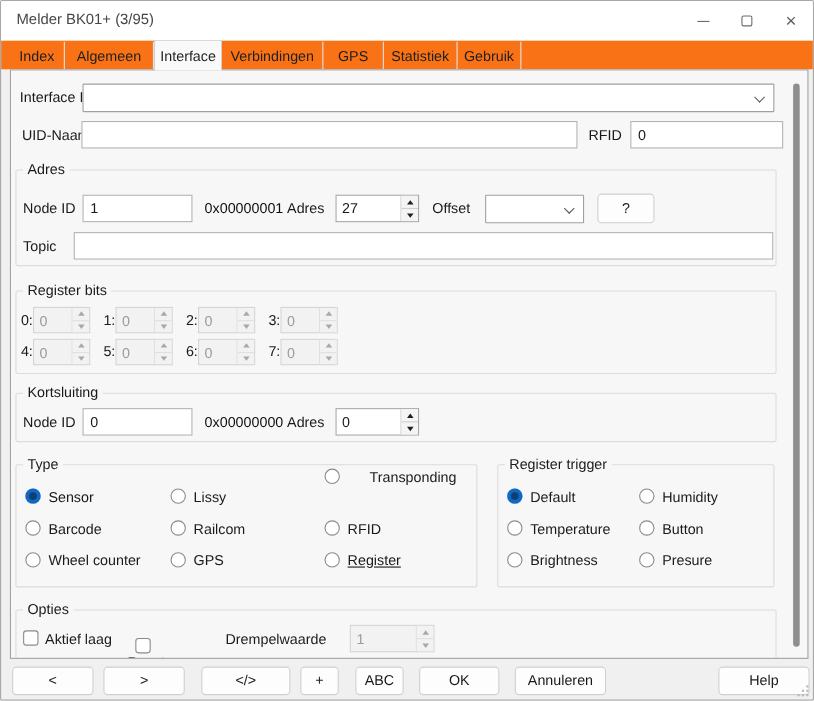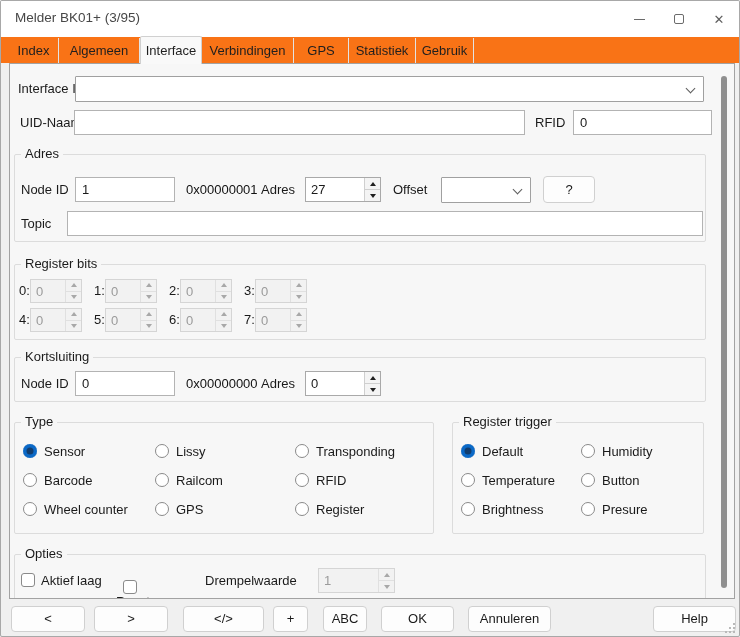--- a/index.html
+++ b/index.html
@@ -267,21 +267,21 @@
     <div class="group" style="left:4px;top:358px;width:420px;height:112px;">
       <span class="group-title">Type</span>
       <div class="radio-item" style="left:8px;top:18px;">
           <span class="radio checked"></span>
           <span>Sensor</span>
         </div>
       <div class="radio-item" style="left:140px;top:18px;">
           <span class="radio"></span>
           <span>Lissy</span>
         </div>
-      <div class="radio-item" style="left:280px;top:18px;">
+      <div class="radio-item" style="left:280px;top:0;gap:20px;">
           <span class="radio"></span>
           <span>Transponding</span>
         </div>
       <div class="radio-item" style="left:8px;top:47px;">
           <span class="radio"></span>
           <span>Barcode</span>
         </div>
       <div class="radio-item" style="left:140px;top:47px;">
           <span class="radio"></span>
           <span>Railcom</span>
@@ -291,21 +291,21 @@
           <span>RFID</span>
         </div>
       <div class="radio-item" style="left:8px;top:76px;">
           <span class="radio"></span>
           <span>Wheel counter</span>
         </div>
       <div class="radio-item" style="left:140px;top:76px;">
           <span class="radio"></span>
           <span>GPS</span>
         </div>
-      <div class="radio-item" style="left:280px;top:76px;">
+      <div class="radio-item" style="left:280px;top:76px;text-decoration:underline;">
           <span class="radio"></span>
           <span>Register</span>
         </div>
     </div>
 
     <div class="group" style="left:442px;top:358px;width:252px;height:112px;">
       <span class="group-title">Register trigger</span>
       <div class="radio-item" style="left:8px;top:18px;">
           <span class="radio checked"></span>
           <span>Default</span>

